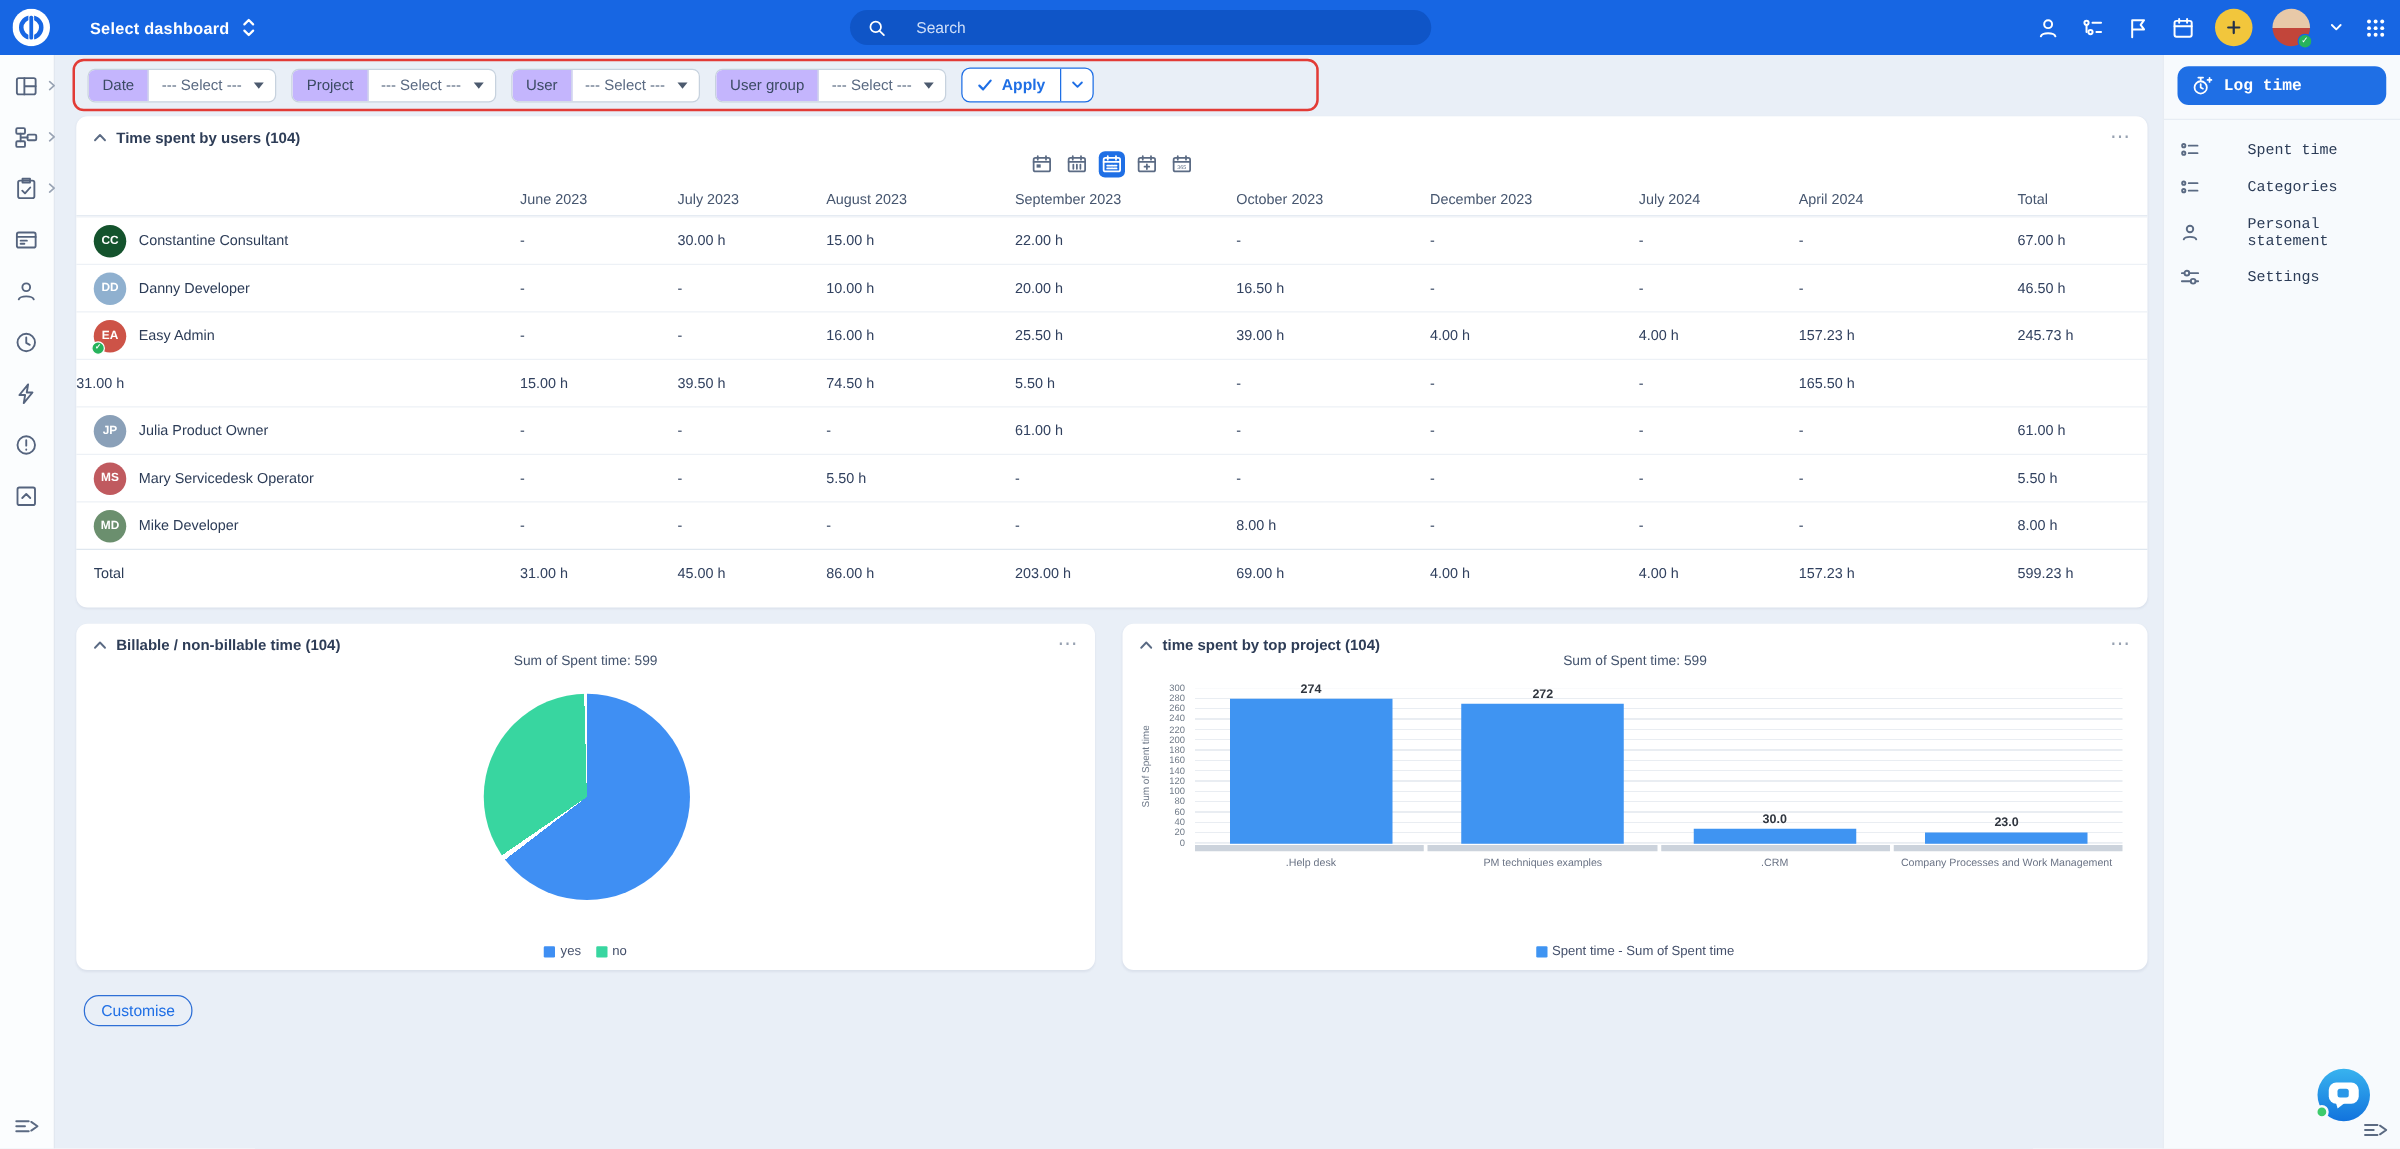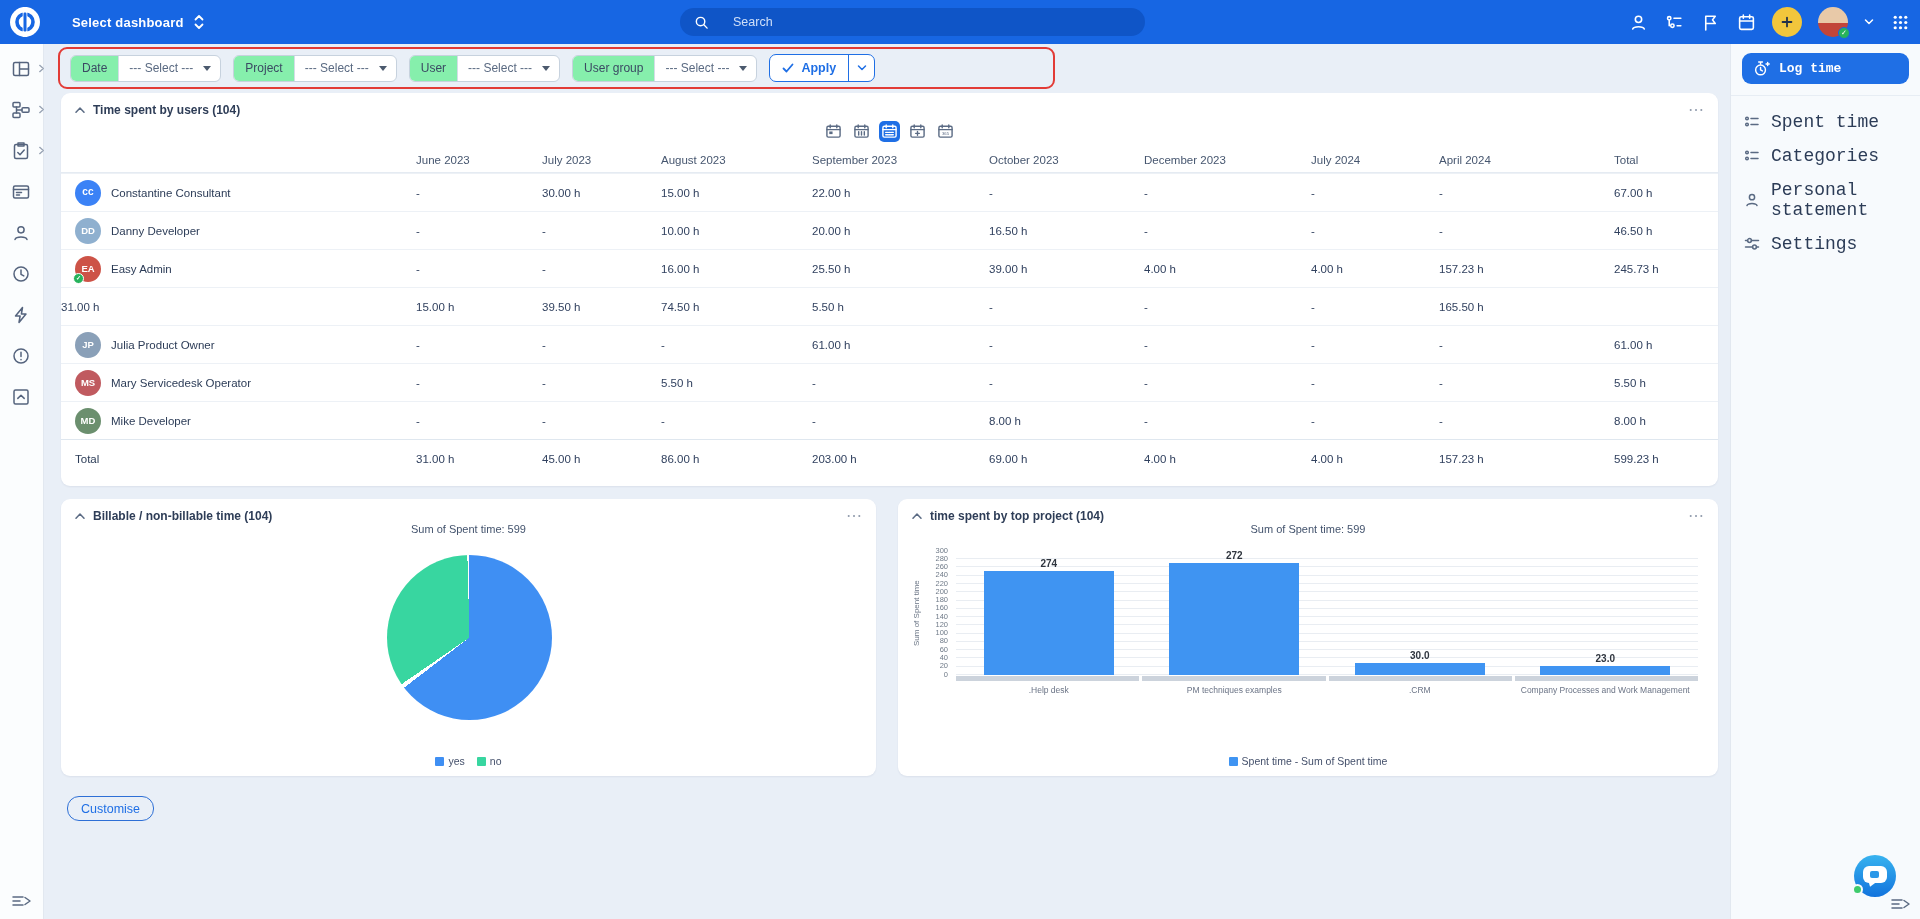--- a/index.html
+++ b/index.html
@@ -33,36 +33,36 @@
 
   
   .rightbar { position:absolute; top:44px; right:0; bottom:0; width:190px; background:#f7fafd; border-left:1px solid #e2e8f0; z-index:4;font-family:Liberation Mono, monospace; }
   .rs-top { padding:9px 11px 11px; border-bottom:1px solid #e7edf4; }
   .logtime { height:31px; background:#1f6fe5; border-radius:9px; color:#fff; display:flex; align-items:center; gap:9px; padding-left:11px; cursor:pointer; }
   .logtime svg { width:17px; height:17px; }
   .logtime span { font-size:13px; font-weight:700; }
   .rs-menu { padding-top:9px; }
   .rs-item { display:flex; align-items:center; gap:11px; padding:7px 0 7px 13px; cursor:pointer; color:#2c3c57; }
   .rs-item svg { width:16px; height:16px; color:#5a6a83; flex:none; }
-  .rs-item .rs-label { font-size:18px; }
+  .rs-item .rs-label { font-size:12px;margin-left:27px; }
   .chatbtn { position:absolute; right:24px; bottom:22px; width:42px; height:42px; border-radius:50%; background:linear-gradient(180deg,#38b3ef,#1273dd); cursor:pointer; }
   .chatbtn .bubble { position:absolute; left:9px; top:11px; width:24px; height:17px; background:#fff; border-radius:6px; }
   .chatbtn .tail { position:absolute; left:13px; top:26px; width:0; height:0; border-left:4px solid transparent; border-right:4px solid transparent; border-top:6px solid #fff; transform:rotate(18deg); }
   .chatbtn .dot9 { position:absolute; left:16px; top:16px; width:9px; height:7px; background:#2b98e8; border-radius:2px; }
   .chatbtn .online { position:absolute; left:-2px; bottom:2px; width:11px; height:11px; border-radius:50%; background:#3ecb6c; border:2px solid #f7fafd; }
   .rs-expand { position:absolute; right:8px; bottom:6px; width:22px; height:18px; color:#5b6a82; cursor:pointer; }
 
   
   .main { position:absolute; left:44px; top:44px; right:190px; bottom:0; }
 
   
   .filterwrap { position:absolute; left:14px; top:3px; width:997px; height:42px; border:2px solid #e23b36; border-radius:9px; display:flex; align-items:center; gap:12px; padding:0 10px; }
   .fgroups { display:flex; gap:12px; align-items:center; }
   .fgroup { display:flex; height:27px; background:#fff; border:1px solid #c7d2de; border-radius:6px; overflow:hidden; }
-  .flabel { display:flex; align-items:center; padding:0 11px; font-size:12px; color:#3b4a63; border-right:1px solid #d4dde7; background:#86efac; }
+  .flabel { display:flex; align-items:center; padding:0 11px; font-size:12px; color:#3b4a63; border-right:1px solid #d4dde7; background:#c4b5fd; }
   .fselect { display:flex; align-items:center; justify-content:space-between; padding:0 9px 0 10px; cursor:pointer; }
   .fvalue { font-size:12px; color:#5a6a82; }
   .caret { width:0; height:0; border-left:4px solid transparent; border-right:4px solid transparent; border-top:5px solid #4c5a6e; margin-left:10px; }
   .applygrp { display:flex; height:28px; border:1.5px solid #1f6fe5; border-radius:7px; background:#fff; overflow:hidden; }
   .applymain { display:flex; align-items:center; gap:7px; padding:0 12px; cursor:pointer; color:#1f6fe5; }
   .applymain span { font-size:12.5px; font-weight:700; }
   .applymain svg { width:12px; height:12px; }
   .applydrop { width:26px; display:flex; align-items:center; justify-content:center; border-left:1.5px solid #1f6fe5; cursor:pointer; color:#1f6fe5; }
   .applydrop svg { width:10px; height:10px; }
 
@@ -372,21 +372,21 @@
             <div class="th">September 2023</div>
             <div class="th">October 2023</div>
             <div class="th">December 2023</div>
             <div class="th">July 2024</div>
             <div class="th">April 2024</div>
             <div class="th">Total</div>
           </div>
         <div id="tblbody">
             <div class="tr">
               <div class="td name">
-                <span class="av" style="background: #3b82f6; font-family: Liberation Mono, monospace;">CC</span>
+                <span class="av" style="background: #14532d;">CC</span>
                 <span>Constantine Consultant</span>
               </div>
               <div class="td">-</div>
               <div class="td">30.00 h</div>
               <div class="td">15.00 h</div>
               <div class="td">22.00 h</div>
               <div class="td">-</div>
               <div class="td">-</div>
               <div class="td">-</div>
               <div class="td">-</div>
@@ -540,21 +540,21 @@
           <span class="ytick" style="bottom: 37.8333px; right: 4px;">100</span>
           <span class="ytick" style="bottom: 29.5667px; right: 4px;">80</span>
           <span class="ytick" style="bottom: 21.3px; right: 4px;">60</span>
           <span class="ytick" style="bottom: 13.0333px; right: 4px;">40</span>
           <span class="ytick" style="bottom: 4.76667px; right: 4px;">20</span>
           <span class="ytick" style="bottom: -3.5px; right: 4px;">0</span>
         </div>
       <div class="barplot">
         <div class="bars" id="barCols">
             <div class="bcol">
-              <div class="bar" style="height: 104px; background: rgb(63, 148, 242);">
+              <div class="bar" style="height: 116px; background: rgb(63, 148, 242);">
                 <span class="bval">274</span>
               </div>
             </div>
             <div class="bcol">
               <div class="bar" style="height: 112.4px; background: rgb(63, 148, 242);">
                 <span class="bval">272</span>
               </div>
             </div>
             <div class="bcol">
               <div class="bar" style="height: 12.4px; background: rgb(63, 148, 242);">

